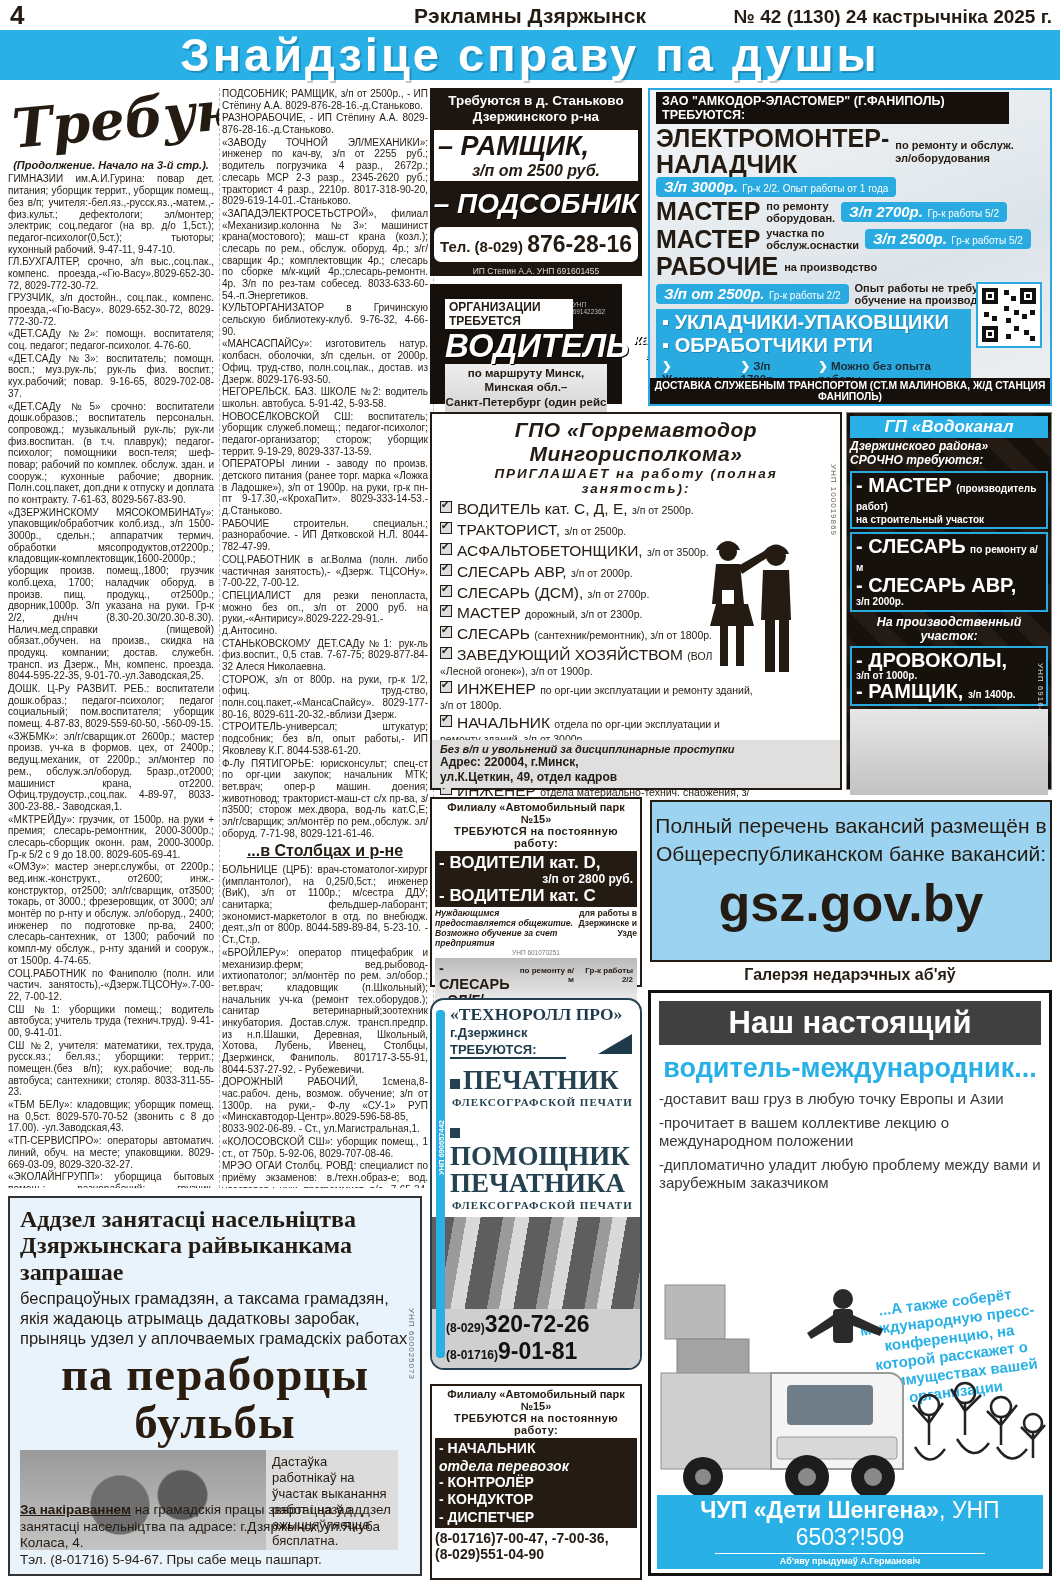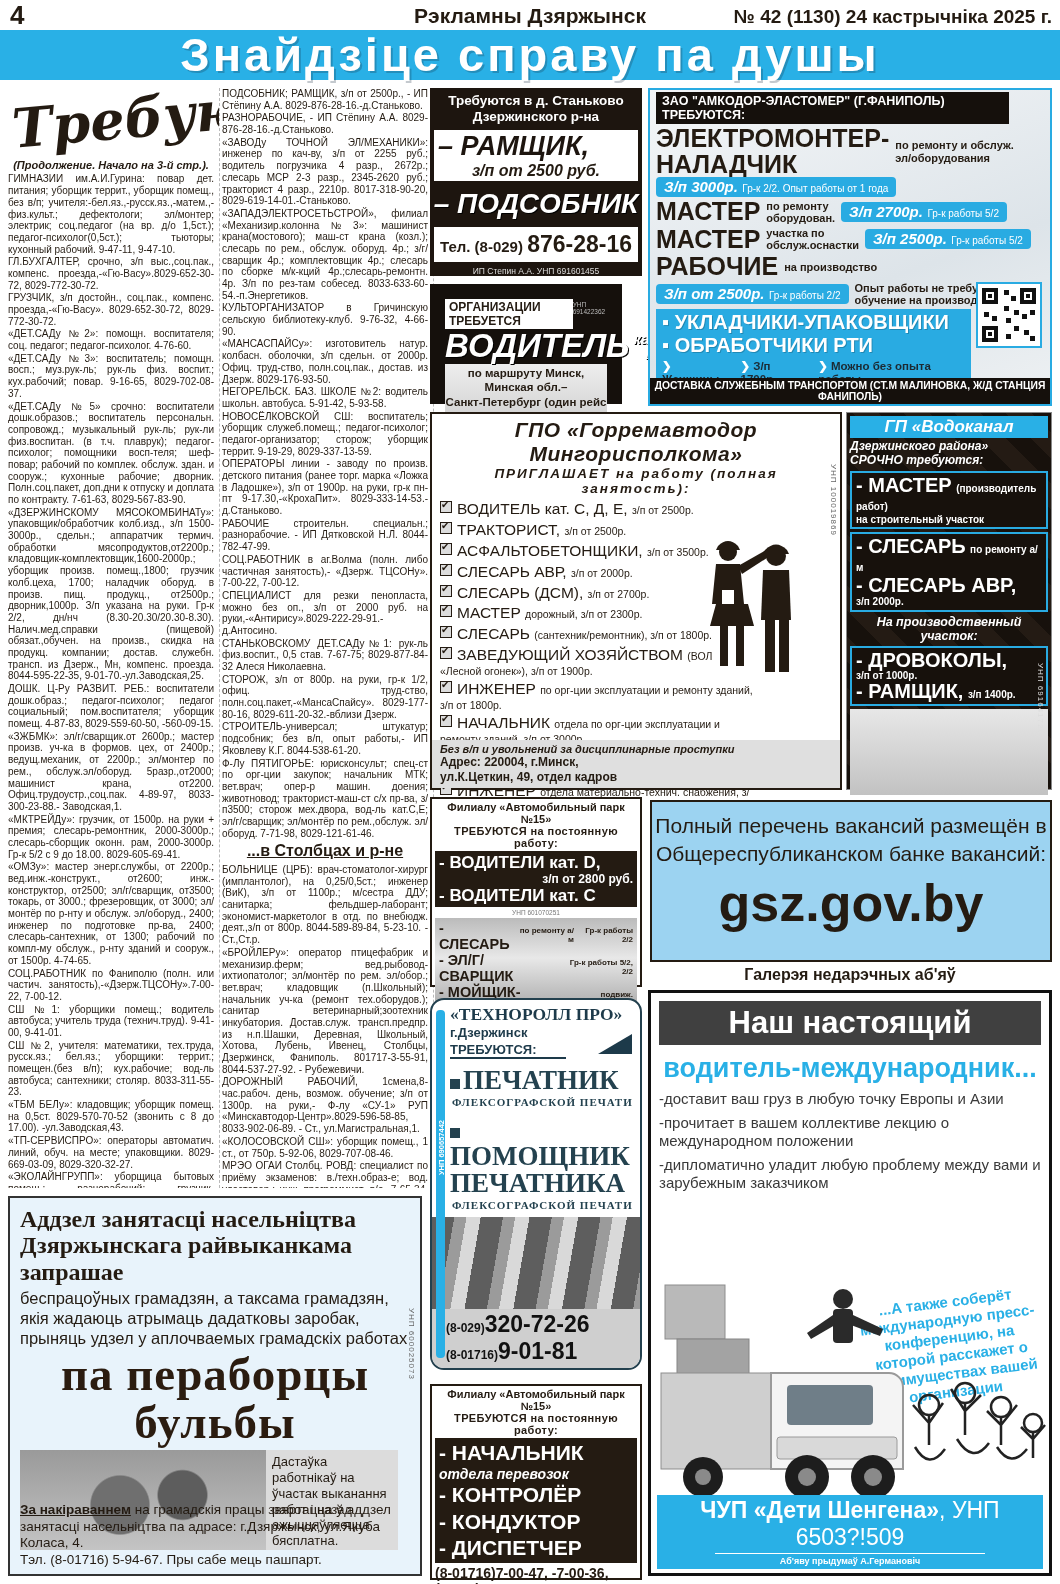--- a/index.html
+++ b/index.html
@@ -27,21 +27,21 @@
   .vtext{position:absolute;writing-mode:vertical-rl;font-size:8px;color:#666;letter-spacing:1px;}
   .photo{background:linear-gradient(135deg,#8f8f8f,#c9c9c9 55%,#a5a5a5);}
   
   .ad-st{position:absolute;left:430px;top:88px;width:212px;height:188px;background:#1d150f;padding:2px;box-sizing:border-box;}
   .st-head{color:#fff;font-weight:bold;font-size:13.5px;text-align:center;line-height:1.2;padding:3px 0;}
   .st-white{background:#fff;margin:2px;padding:1px 4px;}
   .st-job1{font-style:italic;font-weight:bold;font-size:27px;color:#1d150f;}
   .st-pay{font-style:italic;font-weight:bold;font-size:16px;text-align:center;}
   .st-job2{color:#fff;font-style:italic;font-weight:bold;font-size:28px;text-align:center;padding:5px 0;
            text-shadow:1px 1px 0 #000;}
-  .st-tel{font-size:15px;font-weight:bold;text-align:center;padding:4px 0;}
+  .st-tel{font-size:15px;font-weight:bold;text-align:center;padding:4px 0;border-radius:7px;}
   .st-tel .num{font-size:23px;}
   .st-foot{color:#ddd;font-size:8.5px;text-align:center;padding:2px 0;}
   
   .ad-dr{position:absolute;left:430px;top:284px;width:192px;height:120px;background:#15100c;padding:15px;box-sizing:border-box;}
   .dr-row1{display:flex;justify-content:space-between;align-items:flex-start;}
   .dr-h{background:#fff;font-weight:bold;font-size:12px;padding:1px 4px;}
   .dr-unp{color:#bbb;font-size:6.5px;padding-top:2px;}
   .dr-big{color:#fff;font-style:italic;font-weight:bold;font-size:33px;line-height:1;display:flex;align-items:center;gap:4px;
           text-shadow:1px 1px 0 #000;}
   .dr-cat{font-size:15px;line-height:1;text-align:center;}
@@ -108,21 +108,21 @@
   .ap-black .j{font-weight:bold;font-size:17px;line-height:1.12;}
   .ap-black .p{font-weight:bold;font-size:12px;text-align:right;}
   .ap-note{display:flex;font-size:8.6px;line-height:1.15;}
   .ap-note .it{font-style:italic;font-weight:bold;flex:1;}
   .ap-note .bd{font-weight:bold;text-align:right;width:62px;}
   .ap-gray{background:linear-gradient(#bbb,#e8e8e8 40%,#9f9f9f);padding:2px 4px;margin:2px 0;}
   .ap-gray .row{display:flex;justify-content:space-between;align-items:center;}
   .ap-gray .j{font-weight:bold;font-size:14.5px;}
   .ap-gray .g{font-weight:bold;font-size:8px;text-align:right;line-height:1.1;}
   .ap-ph{font-weight:bold;font-size:12.5px;text-align:center;}
-  .ap2 .ap-black .j{font-size:21px;line-height:1.25;}
+  .ap2 .ap-black .j{font-size:14px;line-height:1.25;}
   .ap2 .sub{font-style:italic;font-size:14px;font-weight:bold;}
   .ap2 .ap-ph{text-align:left;font-size:14px;}
   
   .ad-gsz{position:absolute;left:650px;top:800px;width:402px;height:162px;box-sizing:border-box;background:#9cd3f1;
           border:2px solid #241b12;text-align:center;color:#241b12;padding-top:10px;}
   .gsz-l{font-size:21px;line-height:1.35;}
   .gsz-url{font-size:52px;font-weight:bold;margin-top:4px;}
   
   .gal-head{position:absolute;left:648px;top:966px;width:404px;text-align:center;font-weight:bold;font-size:16px;}
   .ad-fun{position:absolute;left:648px;top:990px;width:404px;height:586px;box-sizing:border-box;border:3px solid #111;
@@ -456,20 +456,24 @@
     </div>
   </section>
 
   <section class="ad-ap ap1">
     <div class="ap-h1">Филиалу «Автомобильный парк №15»</div>
     <div class="ap-h2">ТРЕБУЮТСЯ на постоянную работу:</div>
     <div class="ap-black">
       <div class="j">- ВОДИТЕЛИ кат. D,</div>
       <div class="p">з/п от 2800 руб.</div>
       <div class="j">- ВОДИТЕЛИ кат. С</div>
+    </div>
+    <div class="ap-note">
+      <span class="it">Нуждающимся предоставляется общежитие. Возможно обучение за счет предприятия</span>
+      <span class="bd">для работы в Дзержинске и Узде</span>
     </div>
     <div style="font-size:6.5px;text-align:center;color:#777;">УНП 601070251</div>
     <div class="ap-gray">
       <div class="row">
         <span class="j">- СЛЕСАРЬ</span>
         <span class="g">по ремонту а/м</span>
         <span class="g">Гр-к работы 2/2</span>
       </div>
       <div class="row">
         <span class="j">- ЭЛ/Г/СВАРЩИК</span>

